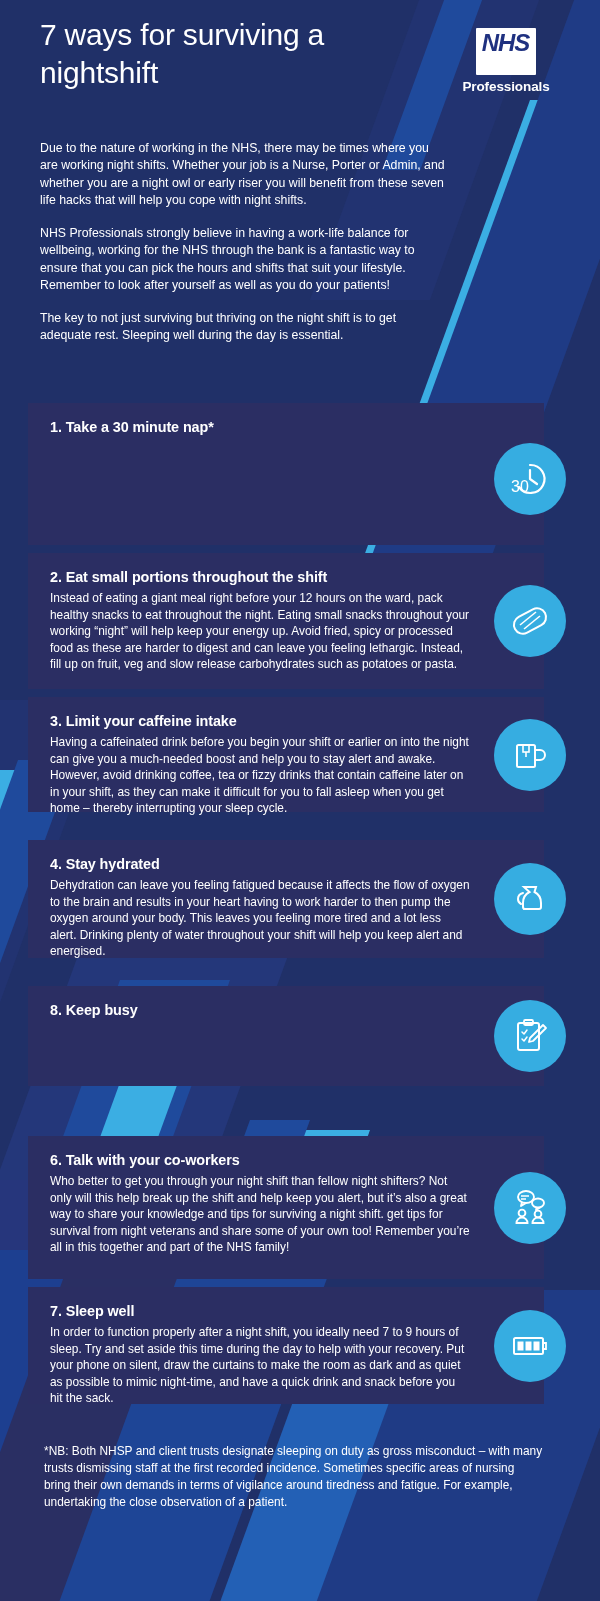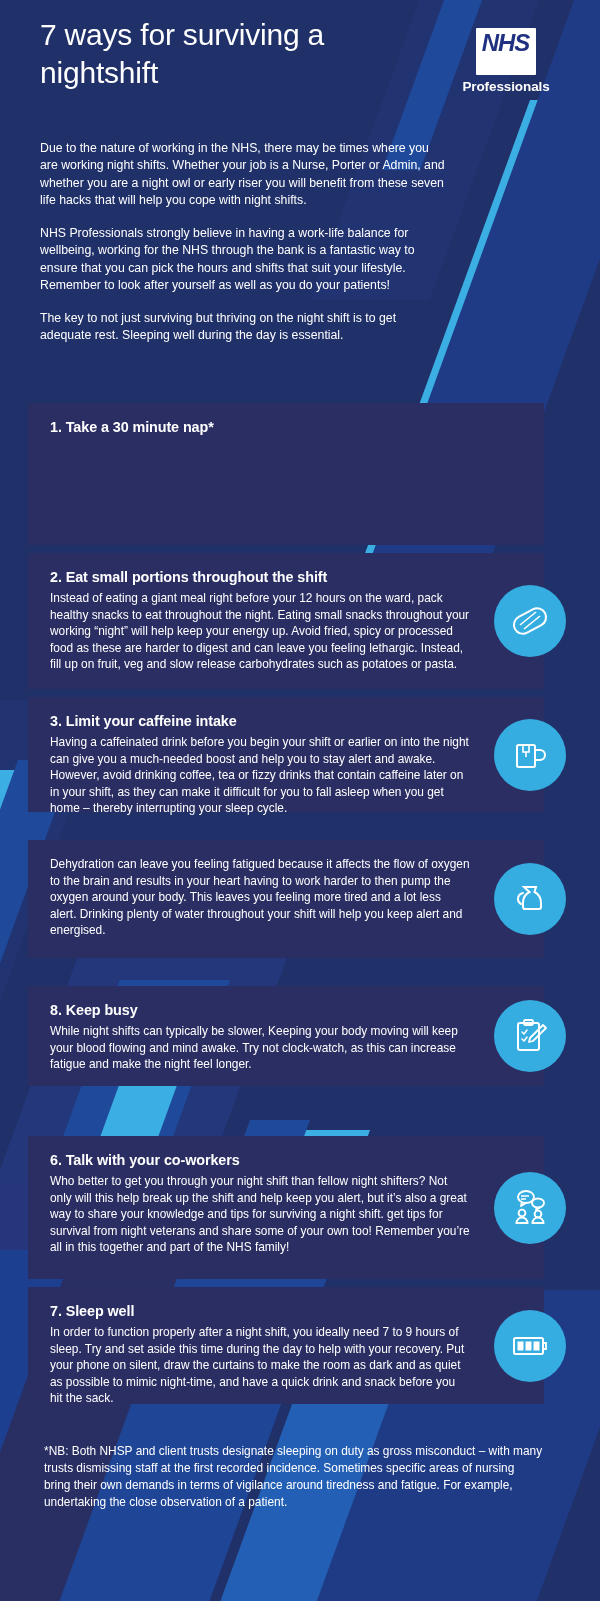--- a/index.html
+++ b/index.html
@@ -198,20 +198,27 @@
     <p>NHS Professionals strongly believe in having a work-life balance for wellbeing, working for the NHS through the bank is a fantastic way to ensure that you can pick the hours and shifts that suit your lifestyle. Remember to look after yourself as well as you do your patients!</p>
     <p>The key to not just surviving but thriving on the night shift is to get adequate rest. Sleeping well during the day is essential.</p>
   </div>
 
   <div class="cards">
 
     <div class="card" style="top:403px; height:142px;">
       <div class="card-body">
         <h2>1. Take a 30 minute nap*</h2>
       </div>
+      <div class="icon-badge" style="top:40px; transform:none;">
+        <svg width="44" height="44" viewBox="0 0 44 44" fill="none" stroke="#ffffff" stroke-width="2.2">
+          <path d="M22 8 A14 14 0 1 1 11 30" stroke-linecap="round"></path>
+          <path d="M22 13 L22 22 L29 27" stroke-linecap="round" stroke-linejoin="round"></path>
+          <text x="3" y="35" font-family="Liberation Sans, sans-serif" font-size="16" fill="#ffffff" stroke="none">30</text>
+        </svg>
+      </div>
     </div>
 
     <div class="card" style="top:553px; height:136px;">
       <div class="card-body">
         <h2>2. Eat small portions throughout the shift</h2>
         <p>Instead of eating a giant meal right before your 12 hours on the ward, pack healthy snacks to eat throughout the night. Eating small snacks throughout your working “night” will help keep your energy up. Avoid fried, spicy or processed food as these are harder to digest and can leave you feeling lethargic. Instead, fill up on fruit, veg and slow release carbohydrates such as potatoes or pasta.</p>
       </div>
       <div class="icon-badge">
         <svg width="42" height="42" viewBox="0 0 42 42" fill="none" stroke="#ffffff" stroke-width="2">
           <rect x="4" y="12" width="34" height="18" rx="9" transform="rotate(-28 21 21)"></rect>
@@ -231,35 +238,35 @@
           <rect x="7" y="10" width="18" height="22" rx="1.5"></rect>
           <path d="M25 15 h5 a5 5 0 0 1 0 10 h-5"></path>
           <rect x="13" y="10" width="6" height="7" stroke-width="1.6"></rect>
           <path d="M16 17 v5" stroke-width="1.6"></path>
         </svg>
       </div>
     </div>
 
     <div class="card" style="top:840px; height:118px;">
       <div class="card-body">
+        <h2>4. Stay hydrated</h2>
         <p>Dehydration can leave you feeling fatigued because it affects the flow of oxygen to the brain and results in your heart having to work harder to then pump the oxygen around your body. This leaves you feeling more tired and a lot less alert. Drinking plenty of water throughout your shift will help you keep alert and energised.</p>
       </div>
       <div class="icon-badge">
         <svg width="40" height="40" viewBox="0 0 40 40" fill="none" stroke="#ffffff" stroke-width="2">
           <path d="M14 8 h12 l-1.5 5 c4 2 6.5 6 6.5 11 v4 a2 2 0 0 1 -2 2 h-14 a2 2 0 0 1 -2 -2 v-4 c0 -5 2.5 -9 6.5 -11 z"></path>
           <path d="M13 14 c-4 1 -5 4 -5 6 c0 2 1 4 3 5" stroke-linecap="round"></path>
           <path d="M13 30 h16" stroke-width="1.6"></path>
         </svg>
       </div>
     </div>
 
     <div class="card" style="top:986px; height:100px;">
       <div class="card-body">
         <h2>8. Keep busy</h2>
-        <p>While night shifts can typically be slower, Keeping your body moving will keep your blood flowing and mind awake. Try not clock-watch, as this can increase fatigue and make the night feel longer.</p>
       </div>
       <div class="icon-badge">
         <svg width="40" height="40" viewBox="0 0 40 40" fill="none" stroke="#ffffff" stroke-width="2">
           <rect x="8" y="7" width="21" height="27" rx="2"></rect>
           <rect x="14" y="4" width="9" height="5" rx="1.2" stroke-width="1.8"></rect>
           <path d="M12 16 l2 2 l3 -4" stroke-width="1.5" stroke-linecap="round" stroke-linejoin="round"></path>
           <path d="M12 23 l2 2 l3 -4" stroke-width="1.5" stroke-linecap="round" stroke-linejoin="round"></path>
           <path d="M33 9 l3 3 l-13 13 l-4 1 l1 -4 z" stroke-width="1.8" stroke-linejoin="round"></path>
         </svg>
       </div>

